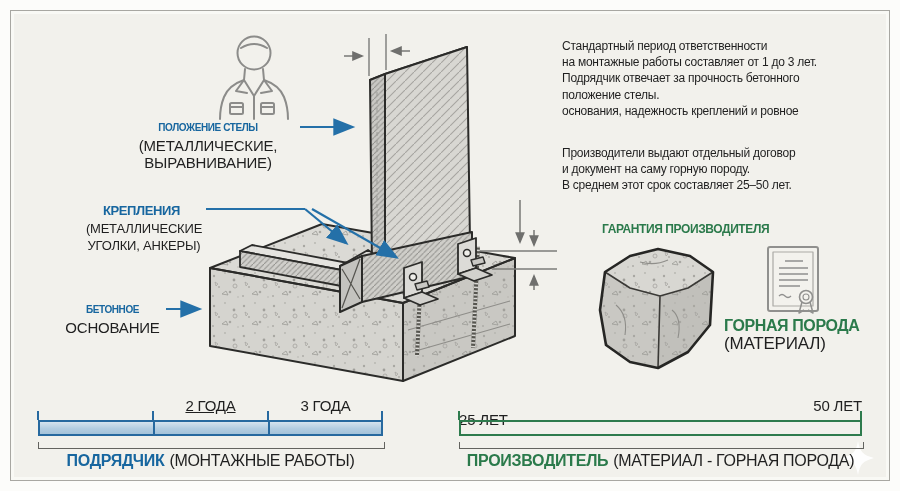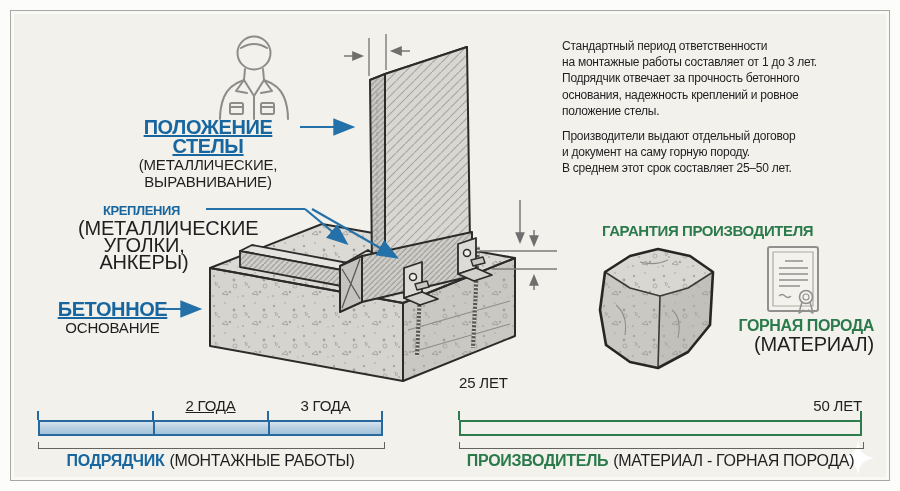--- a/index.html
+++ b/index.html
@@ -14,27 +14,27 @@
     background:#f2f1ec;
     border:1px solid #a8a7a2;
     box-shadow: inset 0 0 0 3px #f9f9f5;
   }
   svg.scene{position:absolute;left:0;top:0;z-index:1;pointer-events:none;}
   .txt{position:absolute;z-index:2;letter-spacing:-0.2px;}
   .t-blue{color:#17669f;font-weight:bold;}
   .t-green{color:#2b7a4b;font-weight:bold;}
   .t-dark{color:#1f1f1f;}
   .callout{text-align:center;line-height:17px;font-size:15px;}
-  .callout .title{font-size:20px;line-height:19px;letter-spacing:-0.4px;display:block;text-decoration:underline;}
+  .callout .title{font-size:10px;line-height:19px;letter-spacing:-0.4px;display:block;}
   .info{width:328px;font-size:12px;line-height:16.2px;letter-spacing:-0.25px;}
-  .info .para2{margin-top:9px;}
-  .warr-title{font-size:15px;letter-spacing:-0.4px;}
-  .material{width:150px;text-align:right;line-height:18px;}
+  .info .para2{margin-top:26px;}
+  .warr-title{font-size:12px;letter-spacing:-0.4px;}
+  .material{width:150px;text-align:left;line-height:18px;}
   .material .m1{font-size:16px;letter-spacing:-0.4px;display:block;}
-  .material .m2{font-size:20px;display:block;}
+  .material .m2{font-size:17px;display:block;}
   .seg-label{font-size:15px;text-align:center;color:#1f1f1f;}
   .bar{position:absolute;z-index:2;height:16px;box-sizing:border-box;}
   .bar-blue{left:38px;top:420px;width:345px;border:2px solid #27699f;
     background:linear-gradient(180deg,#d6e3ee 0%,#b3cde1 55%,#a5c3d9 100%);}
   .bar-green{left:459px;top:420px;width:403px;border:2px solid #2e7b4d;
     background:linear-gradient(180deg,#dcead f 0%,#dcead0 0%,#c2dbca 55%,#b4d2bf 100%);}
   .divider{position:absolute;top:0;bottom:0;width:2px;background:#27699f;}
   .tick{position:absolute;z-index:2;width:2px;height:9px;top:411px;}
   .tick.b{background:#27699f;} .tick.g{background:#2e7b4d;}
   .brace{position:absolute;z-index:2;height:6px;top:442px;
@@ -190,37 +190,37 @@
 
 <div class="txt callout" style="left:108px;top:118px;width:200px;">
   <span class="title t-blue">ПОЛОЖЕНИЕ СТЕЛЫ</span>
   <span class="t-dark">(МЕТАЛЛИЧЕСКИЕ,</span><br>
   <span class="t-dark">ВЫРАВНИВАНИЕ)</span>
 </div>
 
 <div class="txt" style="left:103px;top:203px;font-size:13px;letter-spacing:-0.4px;">
   <span class="t-blue">КРЕПЛЕНИЯ</span>
 </div>
-<div class="txt callout" style="left:78px;top:220px;width:132px;font-size:20px;">
+<div class="txt callout" style="left:78px;top:220px;width:132px;font-size:13px;">
   <span class="t-dark">(МЕТАЛЛИЧЕСКИЕ</span><br>
   <span class="t-dark">УГОЛКИ, АНКЕРЫ)</span>
 </div>
 
 <div class="txt callout" style="left:50px;top:300px;width:125px;">
   <span class="title t-blue">БЕТОННОЕ</span>
   <span class="t-dark">ОСНОВАНИЕ</span>
 </div>
 
 <div class="txt info" style="left:562px;top:38px;">
   <div class="para1">
     <div>Стандартный период ответственности</div>
     <div>на монтажные работы составляет от 1 до 3 лет.</div>
     <div>Подрядчик отвечает за прочность бетонного</div>
+    <div>положение стелы.</div>
     <div>основания, надежность креплений и ровное</div>
-    <div>положение стелы.</div>
   </div>
   <div class="para2">
     <div>Производители выдают отдельный договор</div>
     <div>и документ на саму горную породу.</div>
     <div>В среднем этот срок составляет 25–50 лет.</div>
   </div>
 </div>
 
 <div class="txt warr-title" style="left:602px;top:222px;">
   <span class="t-green">ГАРАНТИЯ ПРОИЗВОДИТЕЛЯ</span>
@@ -241,21 +241,21 @@
 
 <div class="bar bar-blue">
   <div class="divider" style="left:113px;"></div>
   <div class="divider" style="left:228px;"></div>
 </div>
 <div class="brace" style="left:38px;width:345px;"></div>
 <div class="caption" style="left:28px;width:365px;">
   <span class="t-blue">ПОДРЯДЧИК</span><span class="rest">(МОНТАЖНЫЕ РАБОТЫ)</span>
 </div>
 
-<div class="txt seg-label" style="left:459px;top:374px;width:100px;text-align:left;"><span>25 ЛЕТ</span></div>
+<div class="txt seg-label" style="left:459px;top:411px;width:100px;text-align:left;"><span>25 ЛЕТ</span></div>
 <div class="txt seg-label" style="left:762px;top:397px;width:100px;text-align:right;"><span>50 ЛЕТ</span></div>
 
 <div class="tick g" style="left:458px;"></div>
 <div class="tick g" style="left:860px;"></div>
 
 <div class="bar bar-green"></div>
 <div class="brace" style="left:459px;width:403px;"></div>
 <div class="caption" style="left:449px;width:423px;">
   <span class="t-green">ПРОИЗВОДИТЕЛЬ</span><span class="rest">(МАТЕРИАЛ - ГОРНАЯ ПОРОДА)</span>
 </div>

